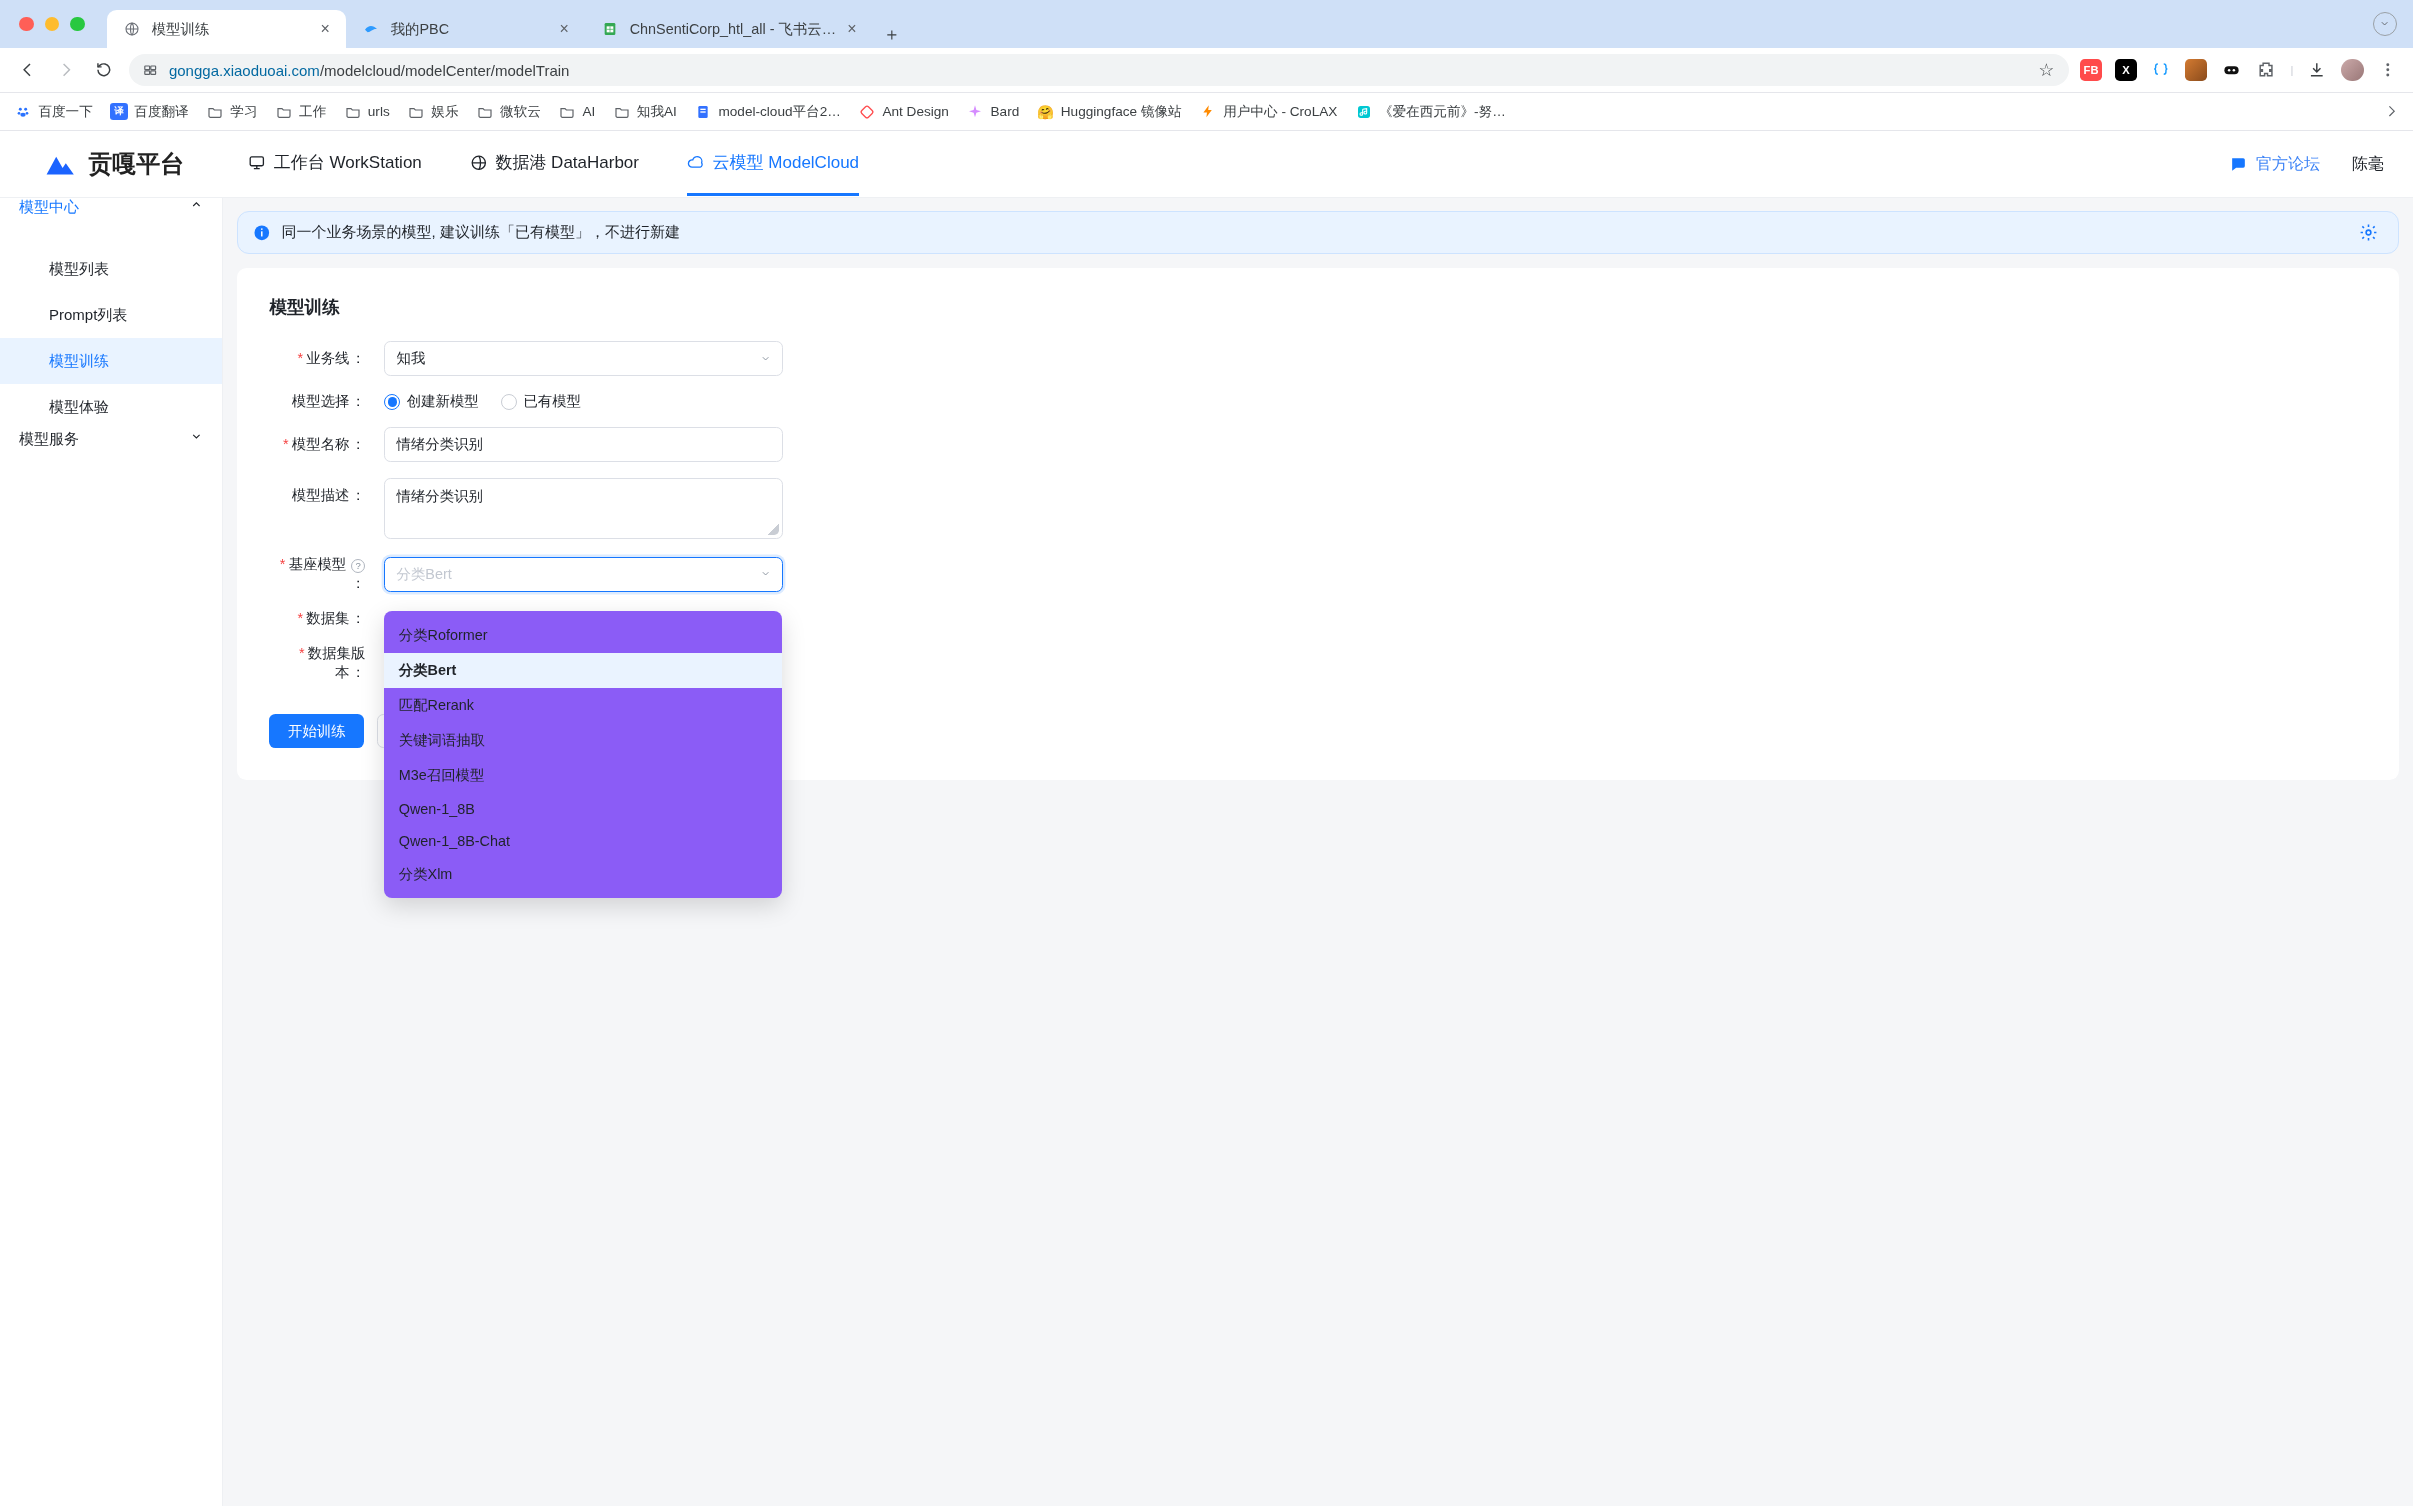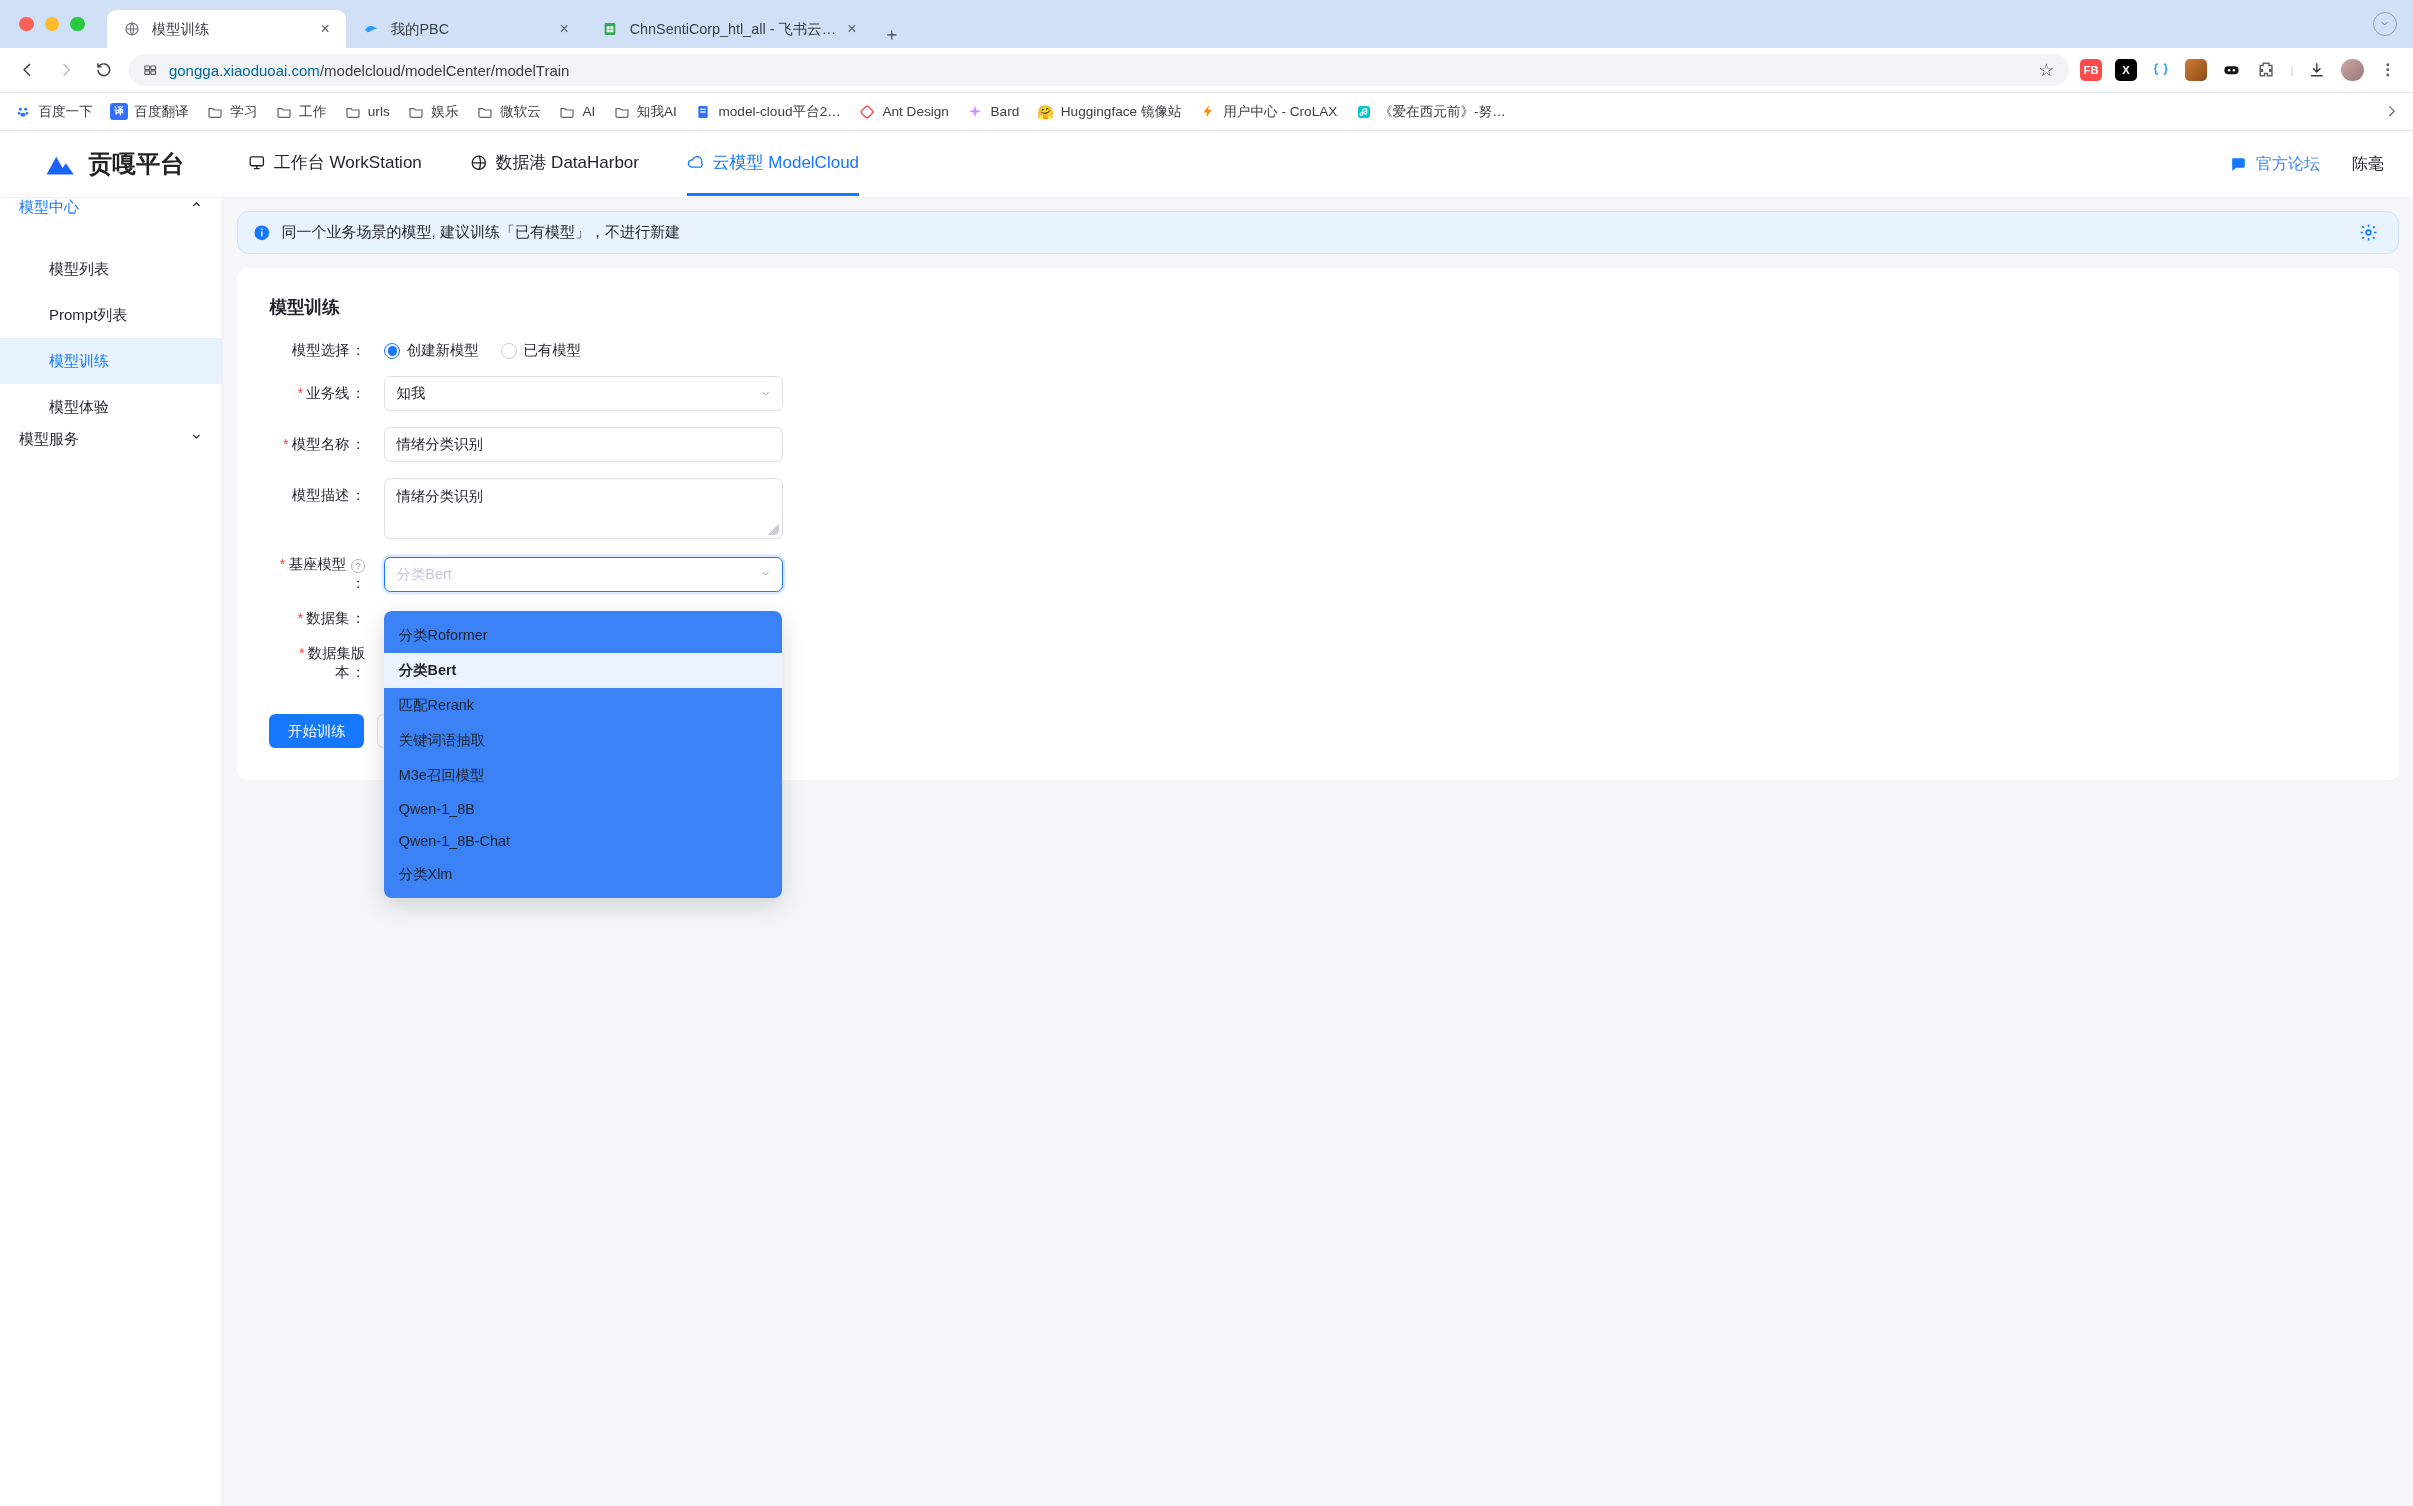--- a/index.html
+++ b/index.html
@@ -103,21 +103,21 @@
     .select .caret{ margin-left:auto; color:#86909c; }
     .textarea { height:61px; resize:vertical; padding:8px 11.2px; align-items:flex-start; }
     .textarea::after{ content:""; position:absolute; right:3.2px; bottom:3.2px; width:11.2px; height:11.2px;
       background:linear-gradient(135deg, transparent 50%, #c9cdd4 50%); border-bottom-right-radius:4.8px; }
     .select.focused{ border-color:#1677ff; box-shadow:0 0 0 2.4px rgba(22,119,255,.15); }
     .select .placeholder{ color:#c2c7d0; }
     .help-icon{ width:14.4px; height:14.4px; border-radius:50%; border:0.8px solid #b0b6bf; color:#86909c; font-size:9.6px; display:inline-flex; align-items:center; justify-content:center; margin-left:4.8px; }
 
     .dropdown {
       position:absolute; width:398px; left:147px; top:calc(271px + 35px + 6.4px); 
-      background:#3b82f6; border-radius:8px; box-shadow:0 8px 24px rgba(0,0,0,.15); padding:6.4px 0; z-index:20;
+      background:#8b5cf6; border-radius:8px; box-shadow:0 8px 24px rgba(0,0,0,.15); padding:6.4px 0; z-index:20;
     }
     .opt { padding:8px 14.4px; font-size:14.4px; cursor:pointer; }
     .opt.selected{ background:#eaf3ff; font-weight:600; }
     .action-row{ display:flex; gap:12.8px; margin-top:32px; margin-left:0; }
     .btn{ height:34px; padding:0 17.6px; border-radius:6.4px; font-size:14.4px; display:inline-flex; align-items:center; cursor:pointer; border:0.8px solid transparent; }
     .btn.primary{ background:#1677ff; color:#fff; }
     .btn.default{ background:#fff; border-color:#dcdfe6; color:#1f2329; }
 
     
     .svgicon{ width:16px; height:16px; }
@@ -457,50 +457,50 @@
           <span class="gear">
             <svg width="19" height="19" viewBox="0 0 24 24" fill="none" stroke="#1677ff" stroke-width="2">
                 <circle cx="12" cy="12" r="3"></circle>
                 <path d="M12 2v3M12 19v3M4.2 4.2l2.1 2.1M17.7 17.7l2.1 2.1M2 12h3M19 12h3M4.2 19.8l2.1-2.1M17.7 6.3l2.1-2.1"></path>
               </svg>
           </span>
         </div>
 
         <div class="card">
           <h2>模型训练</h2>
+
+          <div class="formrow">
+            <div class="label"><span class="req">*</span><span>业务线</span><span class="colon">：</span></div>
+            <div class="control">
+              <div class="select">
+                <span>知我</span>
+                <span class="caret"><svg width="11.2" height="11.2" viewBox="0 0 24 24" fill="none" stroke="#86909c" stroke-width="2">
+                      <path d="M6 9l6 6 6-6"></path>
+                    </svg></span>
+              </div>
+            </div>
+          </div>
 
           <div class="formrow">
             <div class="label"><span>模型选择</span><span class="colon">：</span></div>
             <div class="control">
               <div class="radio-group">
                 <label class="radio checked">
                     <span class="dot"></span>
                     <span>创建新模型</span>
                   </label>
                 <label class="radio">
                     <span class="dot"></span>
                     <span>已有模型</span>
                   </label>
               </div>
             </div>
           </div>
 
           <div class="formrow">
-            <div class="label"><span class="req">*</span><span>业务线</span><span class="colon">：</span></div>
-            <div class="control">
-              <div class="select">
-                <span>知我</span>
-                <span class="caret"><svg width="11.2" height="11.2" viewBox="0 0 24 24" fill="none" stroke="#86909c" stroke-width="2">
-                      <path d="M6 9l6 6 6-6"></path>
-                    </svg></span>
-              </div>
-            </div>
-          </div>
-
-          <div class="formrow">
             <div class="label"><span class="req">*</span><span>模型名称</span><span class="colon">：</span></div>
             <div class="control">
               <div class="input">
                   <span>情绪分类识别</span>
                 </div>
             </div>
           </div>
 
           <div class="formrow top">
             <div class="label" style="padding-top:8px;"><span>模型描述</span><span class="colon">：</span></div>

